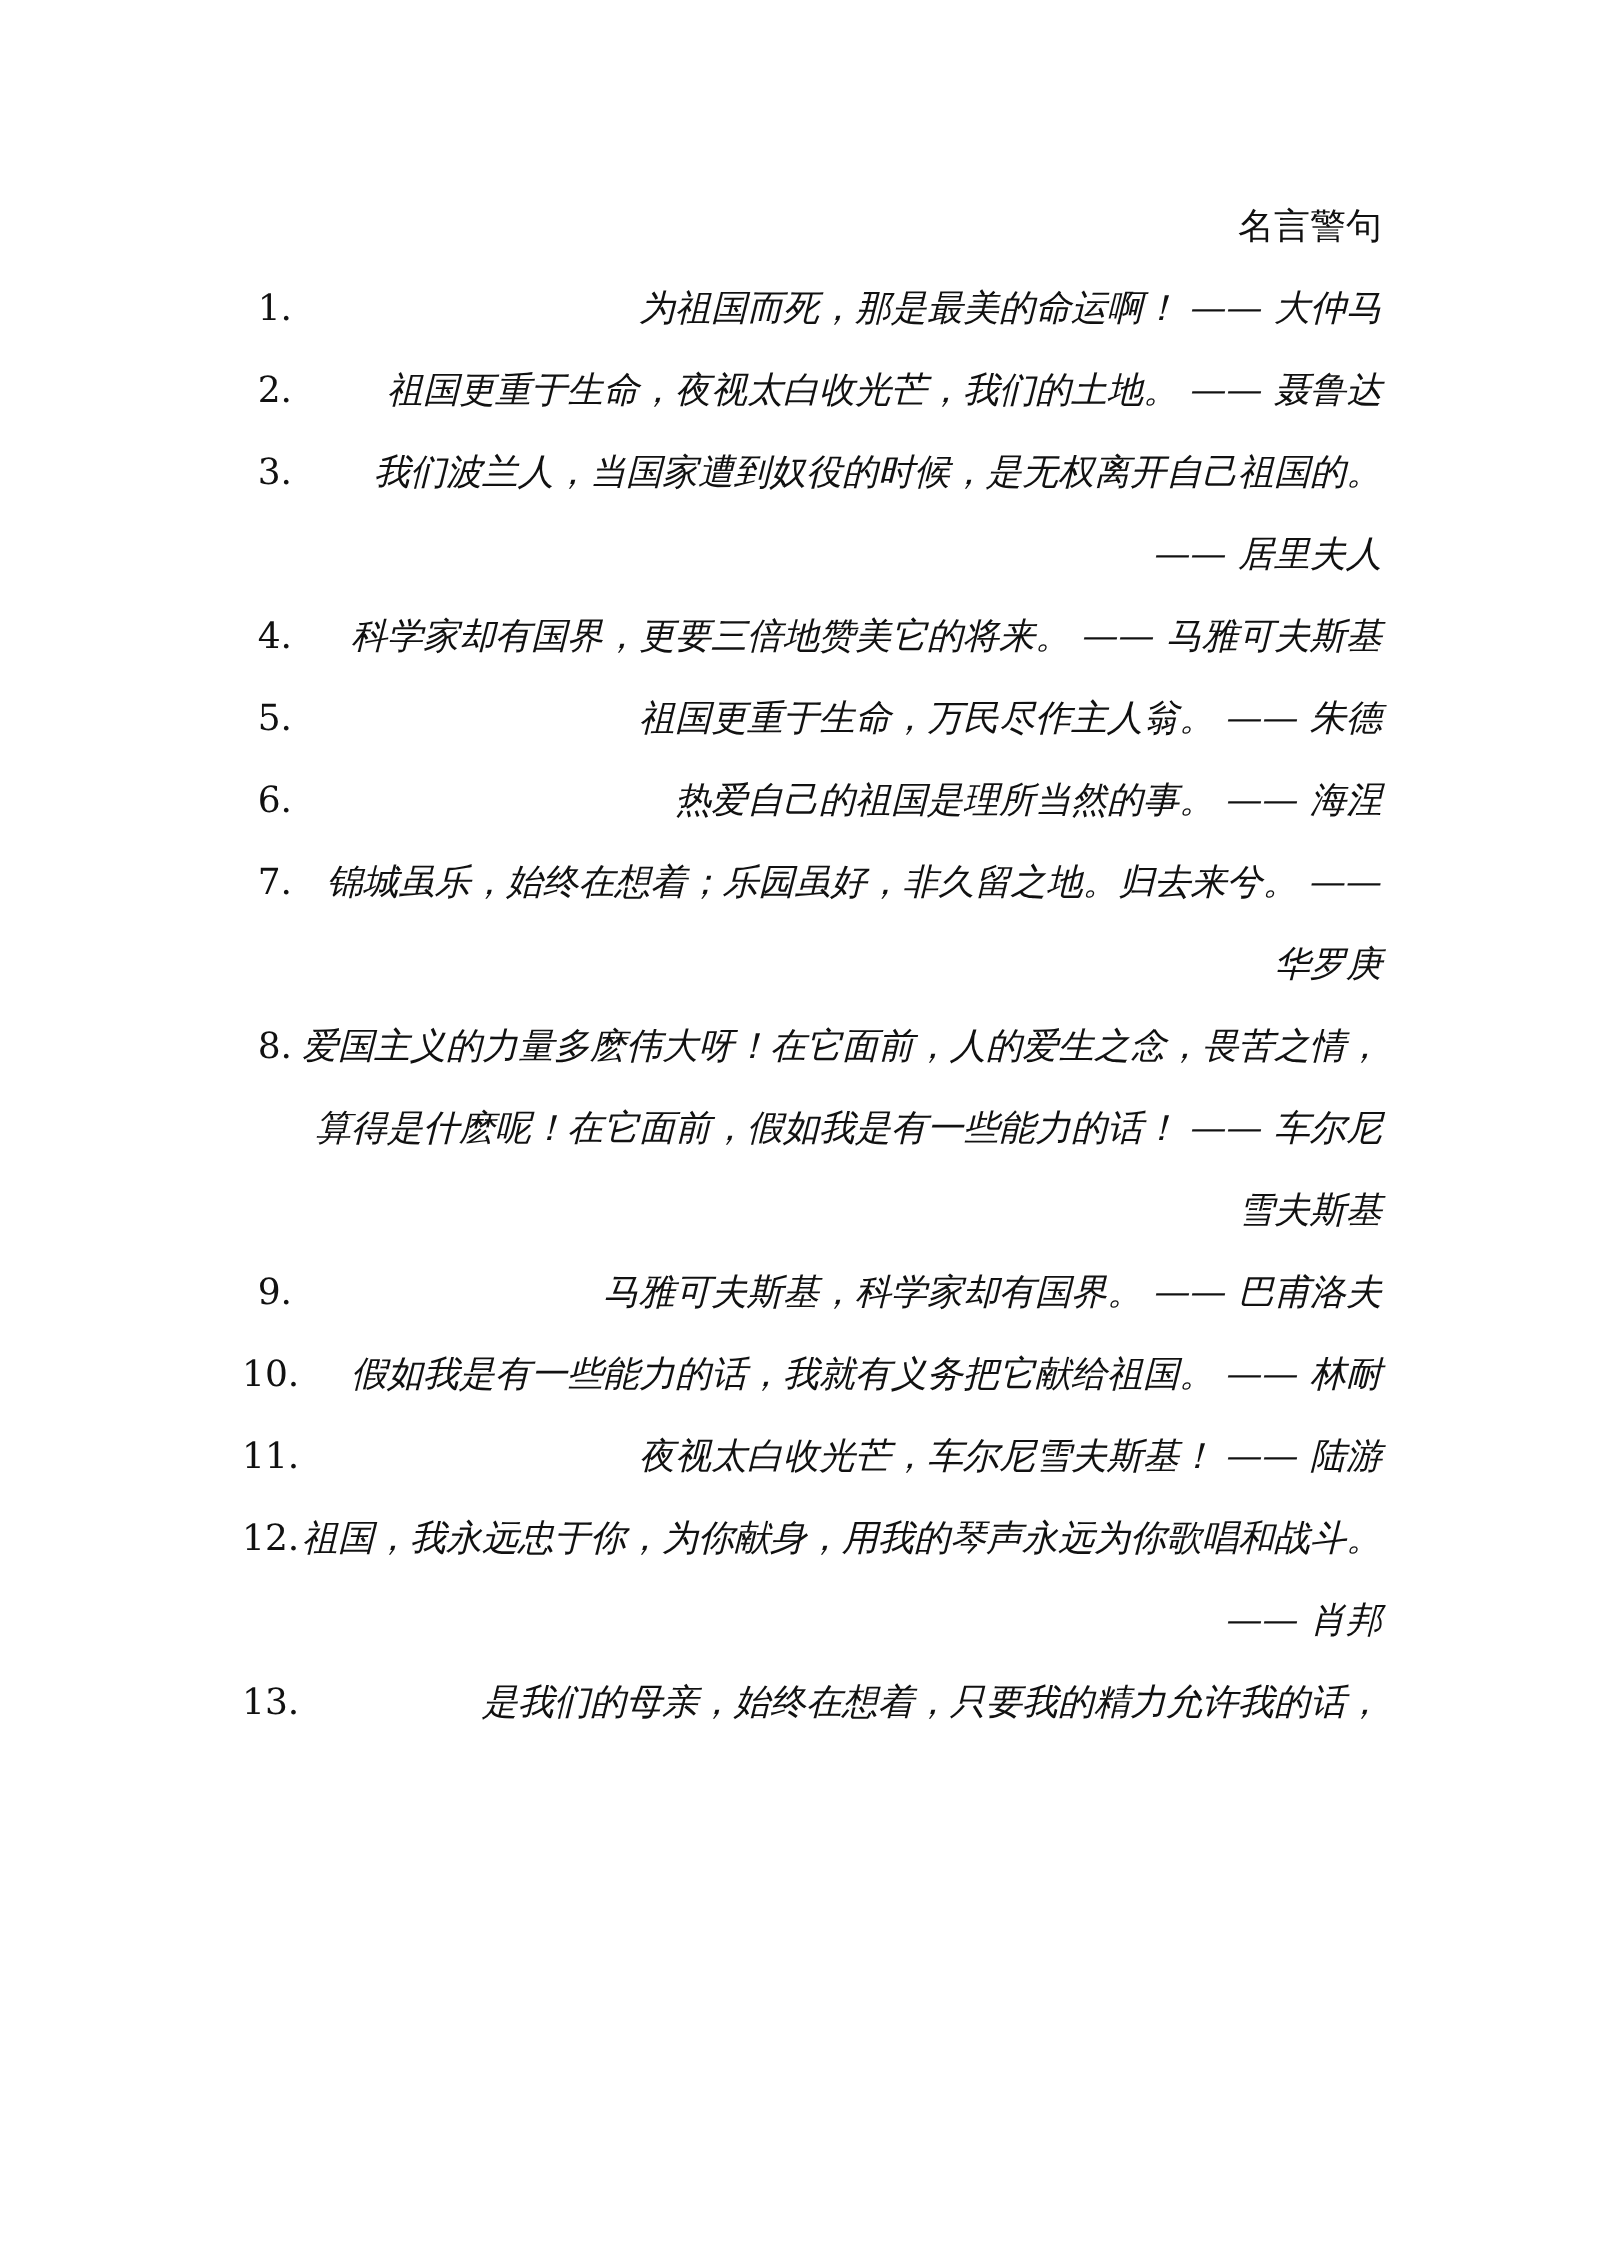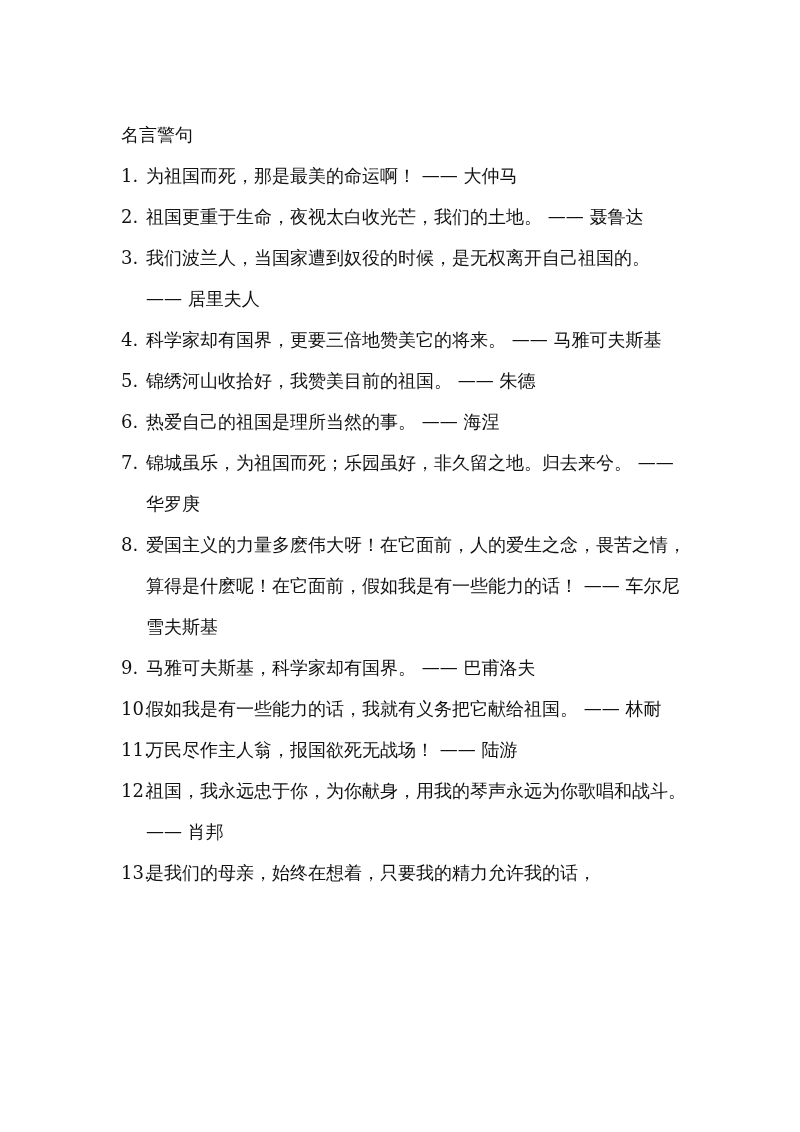--- a/index.html
+++ b/index.html
@@ -1,22 +1,22 @@
 <!DOCTYPE html>
 <html><head>
 <meta charset="utf-8">
 <style>
   html, body { margin: 0; padding: 0; background: #ffffff; }
   body { width: 800px; height: 1132px; position: relative; overflow: hidden;
          font-family: "DejaVu Serif", "Liberation Serif", serif; color: #111; }
-  .page { position: absolute; left: 121px; top: 114px; width: 570px; }
+  .page { position: absolute; left: 121px; top: 93px; width: 570px; text-align: right; }
   .title { font-size: 18px; line-height: 41px; height: 41px; }
   .item { display: flex; font-size: 18px; line-height: 41px; }
   .num { width: 25px; flex: 0 0 25px; white-space: nowrap; }
-  .text { flex: 1; word-break: break-all; }
+  .text { flex: 1; word-break: break-all; font-style: italic; }
 </style>
 </head>
 <body>
 
 <div class="page">
   <div class="title">名言警句</div>
 
   <div class="item">
     <span class="num">1.</span>
     <span class="text">为祖国而死，那是最美的命运啊！ —— 大仲马</span>
@@ -28,45 +28,45 @@
   <div class="item">
     <span class="num">3.</span>
     <span class="text">我们波兰人，当国家遭到奴役的时候，是无权离开自己祖国的。 —— 居里夫人</span>
   </div>
   <div class="item">
     <span class="num">4.</span>
     <span class="text">科学家却有国界，更要三倍地赞美它的将来。 —— 马雅可夫斯基</span>
   </div>
   <div class="item">
     <span class="num">5.</span>
-    <span class="text">锦绣河山收拾好，我赞美目前的祖国。 —— 朱德</span>
+    <span class="text">祖国更重于生命，万民尽作主人翁。 —— 朱德</span>
   </div>
   <div class="item">
     <span class="num">6.</span>
     <span class="text"> 热爱自己的祖国是理所当然的事。 —— 海涅</span>
   </div>
   <div class="item">
     <span class="num">7.</span>
-    <span class="text">锦城虽乐，为祖国而死；乐园虽好，非久留之地。归去来兮。 —— 华罗庚</span>
+    <span class="text">锦城虽乐，始终在想着；乐园虽好，非久留之地。归去来兮。 —— 华罗庚</span>
   </div>
   <div class="item">
     <span class="num">8.</span>
     <span class="text">爱国主义的力量多麽伟大呀！在它面前，人的爱生之念，畏苦之情，算得是什麽呢！在它面前，假如我是有一些能力的话！ —— 车尔尼雪夫斯基</span>
   </div>
   <div class="item">
     <span class="num">9.</span>
     <span class="text">马雅可夫斯基，科学家却有国界。 —— 巴甫洛夫</span>
   </div>
   <div class="item">
     <span class="num">10.</span>
     <span class="text">假如我是有一些能力的话，我就有义务把它献给祖国。 —— 林耐</span>
   </div>
   <div class="item">
     <span class="num">11.</span>
-    <span class="text">万民尽作主人翁，报国欲死无战场！ —— 陆游</span>
+    <span class="text">夜视太白收光芒，车尔尼雪夫斯基！ —— 陆游</span>
   </div>
   <div class="item">
     <span class="num">12.</span>
     <span class="text">祖国，我永远忠于你，为你献身，用我的琴声永远为你歌唱和战斗。 —— 肖邦</span>
   </div>
   <div class="item">
     <span class="num">13.</span>
     <span class="text"> 是我们的母亲，始终在想着，只要我的精力允许我的话，</span>
   </div>
 </div>

